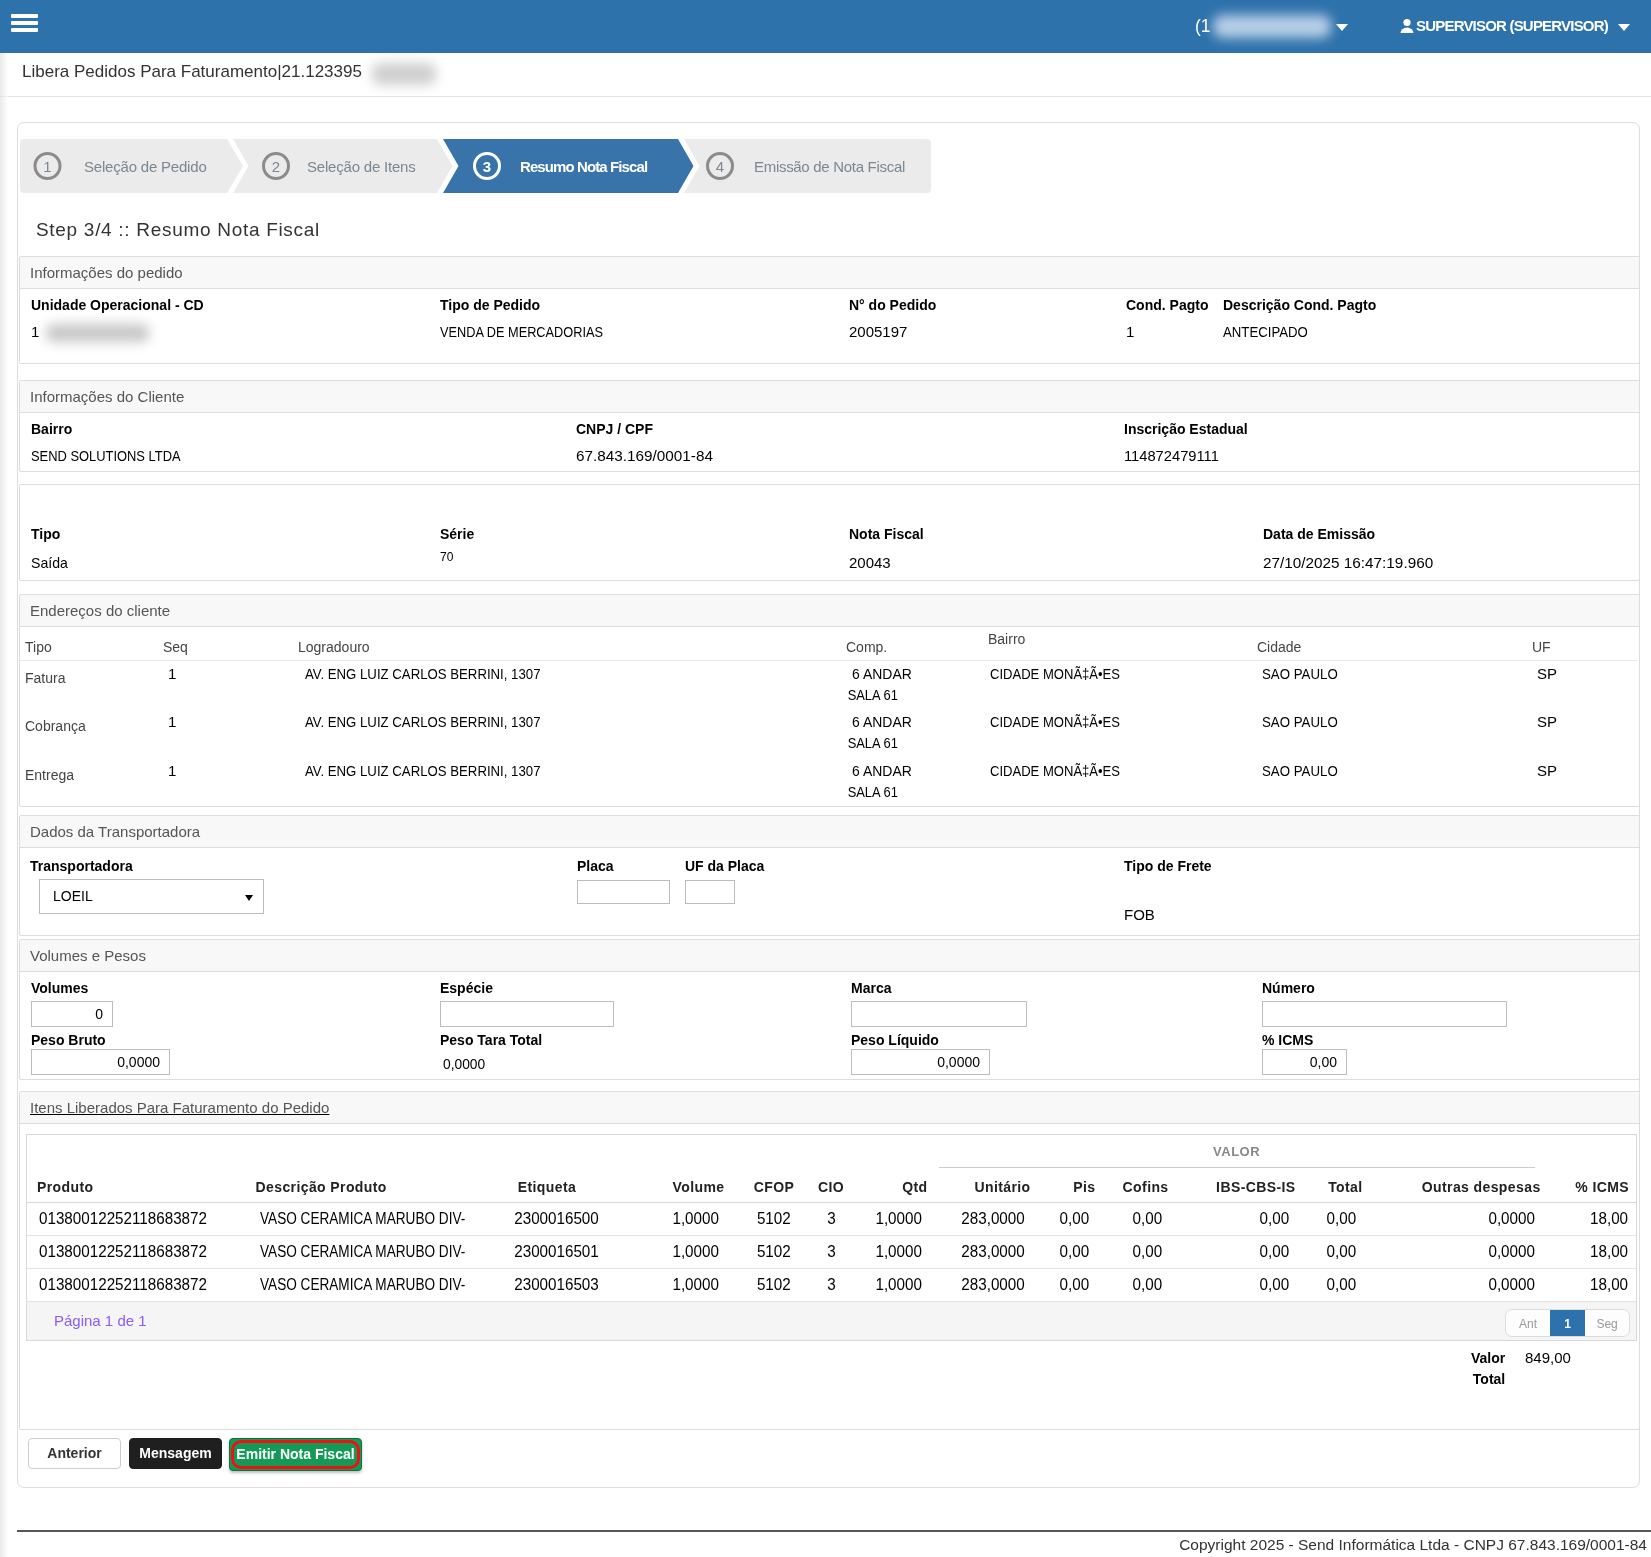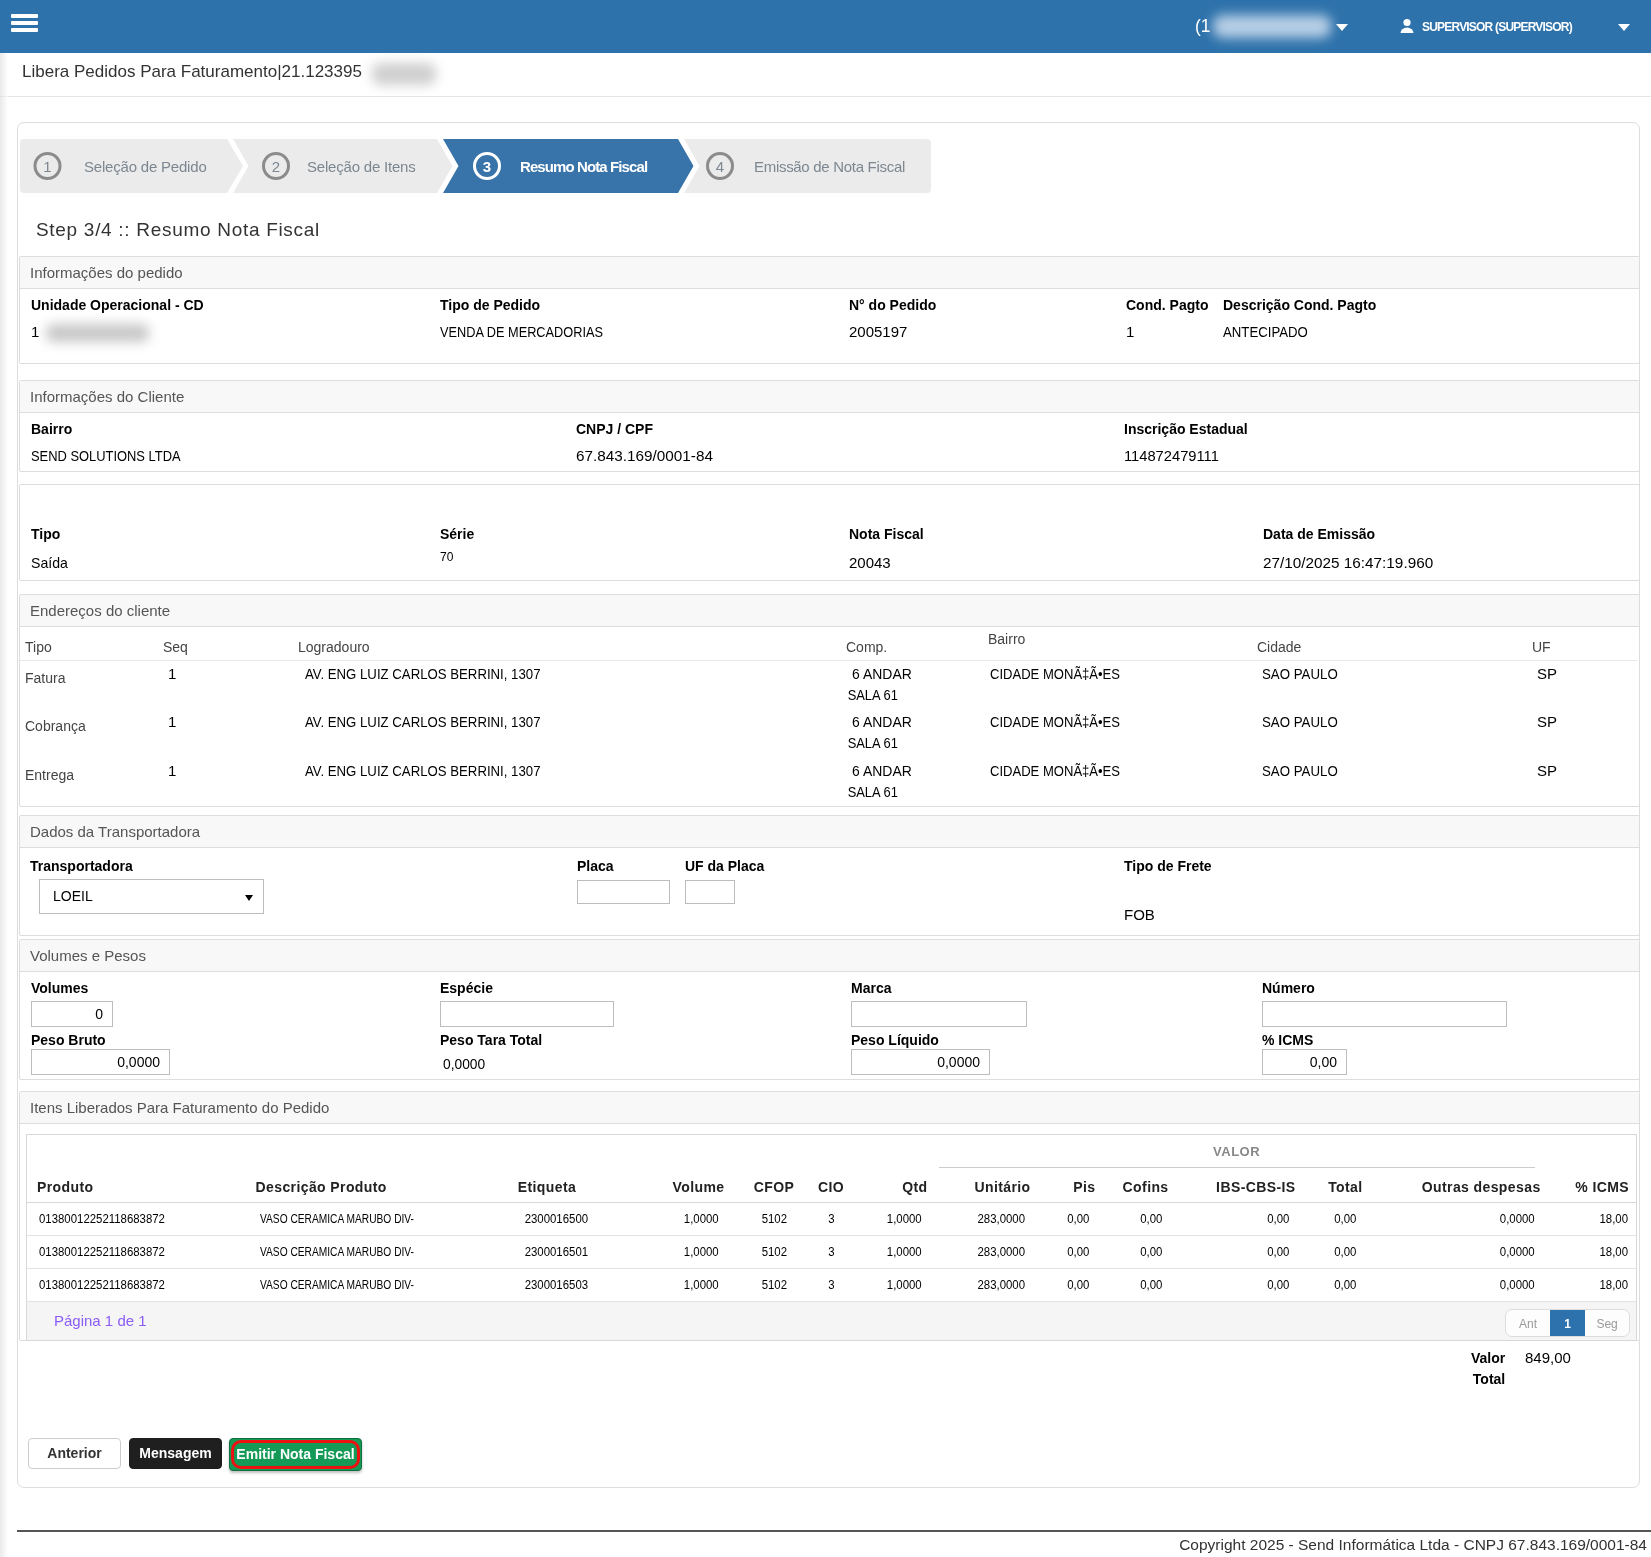--- a/index.html
+++ b/index.html
@@ -11,21 +11,21 @@
 
 #topbar { position:absolute; left:0; top:0; width:1651px; height:53px; background:#2e72ab; }
 #burger { position:absolute; left:11px; top:14px; width:27px; height:18px; }
 #burger i { display:block; height:4px; background:#fff; border-radius:1px; margin-bottom:3px; }
 .blur1 { position:absolute; left:1213px; top:15px; width:118px; height:23px; background:#cfdff0; border-radius:9px; filter:blur(6px); opacity:.85; }
 #paren { position:absolute; left:1195px; top:16px; font-size:17.5px; color:#fff; z-index:3; }
 .caret { display:inline-block; width:0; height:0; border-left:6px solid transparent; border-right:6px solid transparent; border-top:7px solid #fff; }
 #caret1 { position:absolute; left:1336px; top:24px; }
 #usr { position:absolute; left:1398px; top:17px; width:240px; height:22px; color:#fff; }
 #usr svg { vertical-align:-4px; }
-#usr b { font-size:12px; letter-spacing:-0.8px; font-weight:bold; margin-left:6px; }
+#usr b { font-size:15px; letter-spacing:-0.8px; font-weight:bold; }
 #caret2 { position:absolute; left:1618px; top:24px; }
 
 
 #ptitle { position:absolute; left:22px; top:62px; font-size:17px; letter-spacing:0; color:#333; }
 .blur2 { position:absolute; left:372px; top:63px; width:64px; height:22px; background:#bfbfbf; border-radius:8px; filter:blur(6px); opacity:.75; }
 #titleline { position:absolute; left:0; top:96px; width:1651px; height:0; border-top:1px solid #e5e5e5; }
 
 
 #leftshade { position:absolute; left:0; top:53px; width:8px; height:1504px;
   background:linear-gradient(to right, #d8d8d8, #ffffff); opacity:.55; }
@@ -54,21 +54,21 @@
 
 
 #steptitle { position:absolute; left:18px; top:96px; font-size:19px; color:#333; letter-spacing:0.7px; }
 
 
 #itable { position:absolute; left:8px; top:42px; width:1610px; border:1px solid #d8d8d8; border-collapse:collapse; table-layout:fixed; }
 #itable td, #itable th { overflow:hidden; white-space:nowrap; }
 #itable .vh { height:38px; font-size:13px; font-weight:bold; color:#888; text-align:center; vertical-align:top; letter-spacing:0.5px; }
 #itable .vh div { border-bottom:1px solid #ccc; padding:10px 0 8px; margin:0 12px 0 5px; line-height:14px; }
 #itable .ch th { height:30px; font-size:14px; letter-spacing:0.4px; font-weight:bold; color:#222; vertical-align:middle; border-bottom:1px solid #d8d8d8; }
-#itable .dr td { height:33px; font-size:12px; color:#000; vertical-align:middle; border-bottom:1px solid #e3e3e3; }
+#itable .dr td { height:33px; font-size:16px; color:#000; vertical-align:middle; border-bottom:1px solid #e3e3e3; }
 #itable .dr td span { display:inline-block; transform:scaleX(0.95); white-space:nowrap; transform-origin:0 50%; }
 #itable .dr td.tr2 span { transform-origin:100% 50%; }
 #itable .dr td.tc span { transform-origin:50% 50%; }
 .tl { text-align:left; padding-left:12px; }
 #itable .ch th.tl { padding-left:10px; }
 #itable .ch th.tr2 { padding-right:6px; }
 .tr2 { text-align:right; padding-right:12px; }
 .desch { padding-left:4px !important; }
 .descd { padding-left:8px !important; }
 .descd span { transform:scaleX(0.85) !important; }
@@ -235,21 +235,21 @@
       <div class="lbl" style="left:13px; top:92px;">Peso Bruto</div>
       <div class="lbl" style="left:422px; top:92px;">Peso Tara Total</div>
       <div class="lbl" style="left:833px; top:92px;">Peso Líquido</div>
       <div class="lbl" style="left:1244px; top:92px;">% ICMS</div>
       <input class="inp num" style="left: 13px; top: 109px; width: 139px; height: 26px;" value="0,0000">
       <div class="val" style="transform:scaleX(0.92); left:425px; top:115px;">0,0000</div>
       <input class="inp num" style="left: 833px; top: 109px; width: 139px; height: 26px;" value="0,0000">
       <input class="inp num" style="left: 1244px; top: 109px; width: 85px; height: 26px;" value="0,00">
     </div>
 
-    <div class="sec" style="top:968px; height:250px;">
+    <div class="sec" style="top:968px; height:339px;text-decoration:underline;">
       <div class="hd">Itens Liberados Para Faturamento do Pedido</div>
       <table id="itable">
         <colgroup>
           <col style="width:225px">
             <col style="width:255px">
             <col style="width:100px">
             <col style="width:124px">
           <col style="width:87px">
             <col style="width:27px">
             <col style="width:89px">

